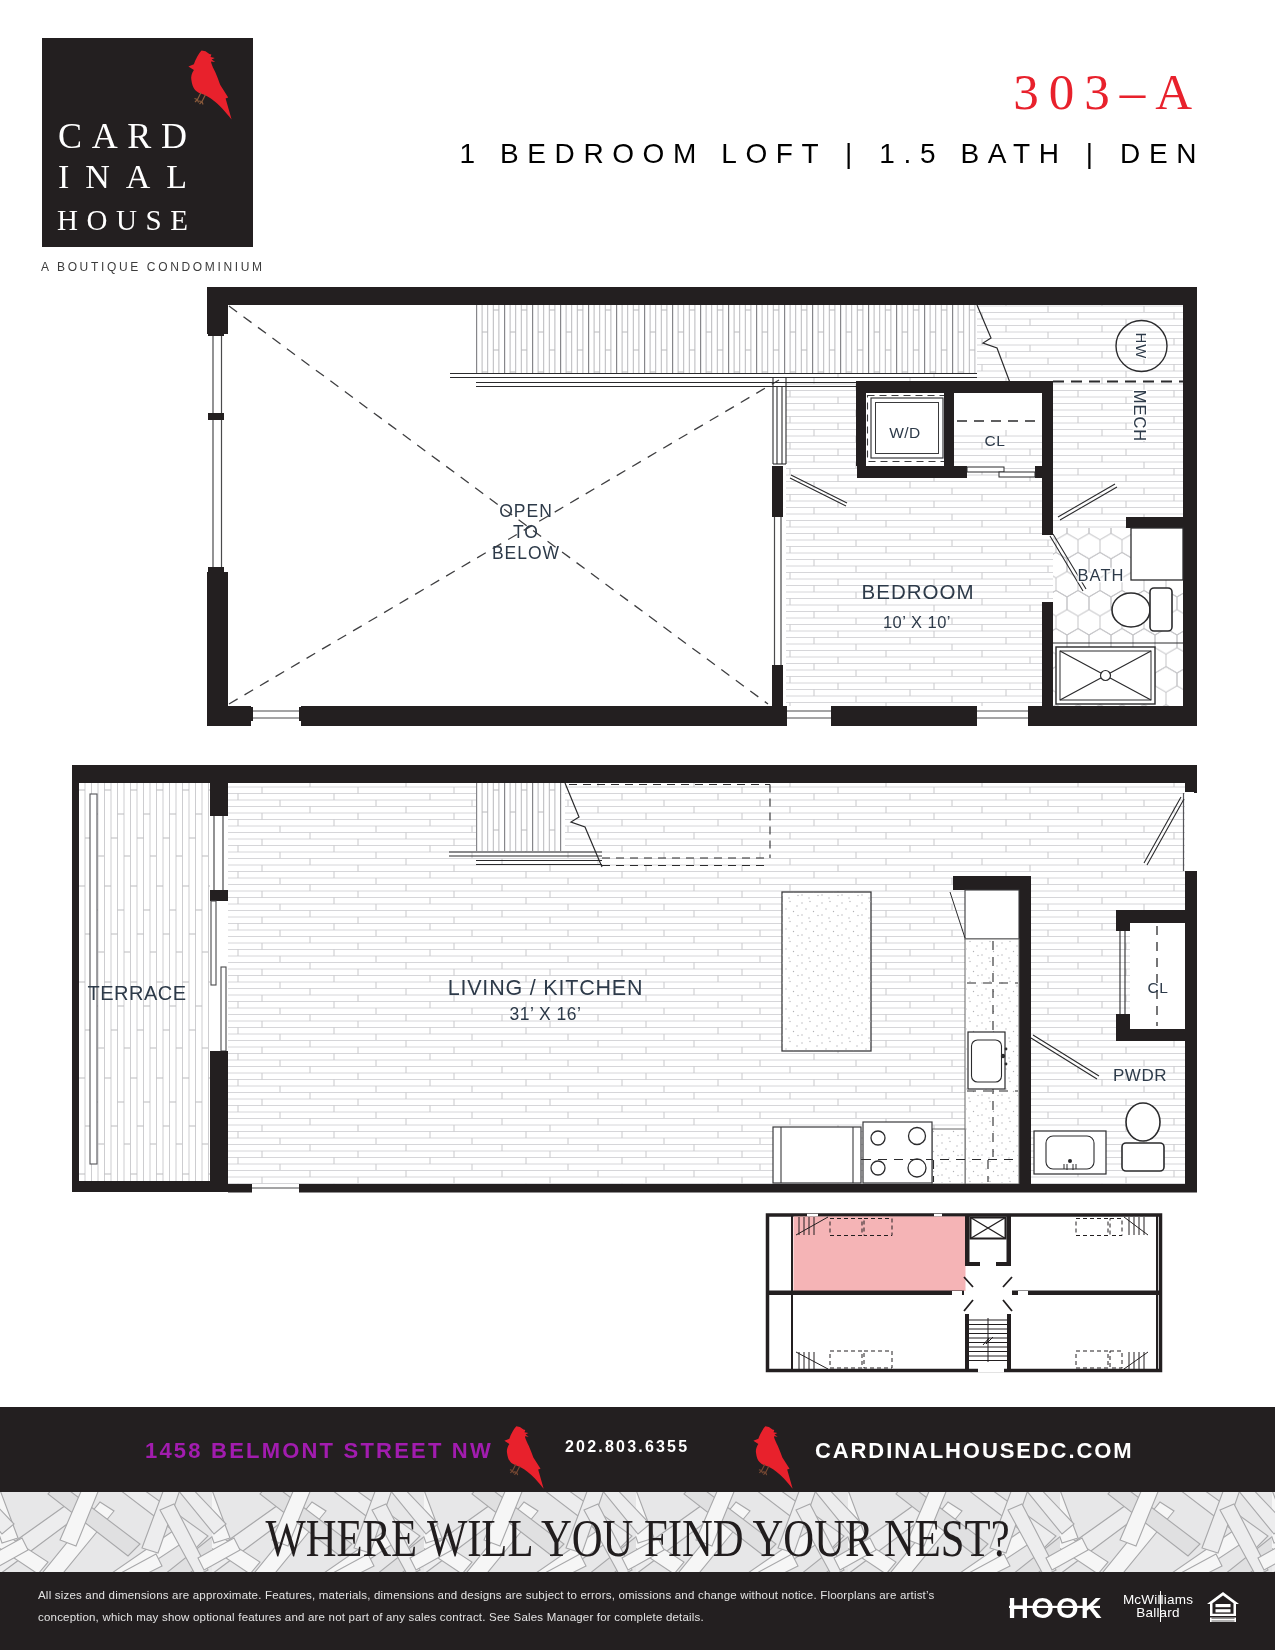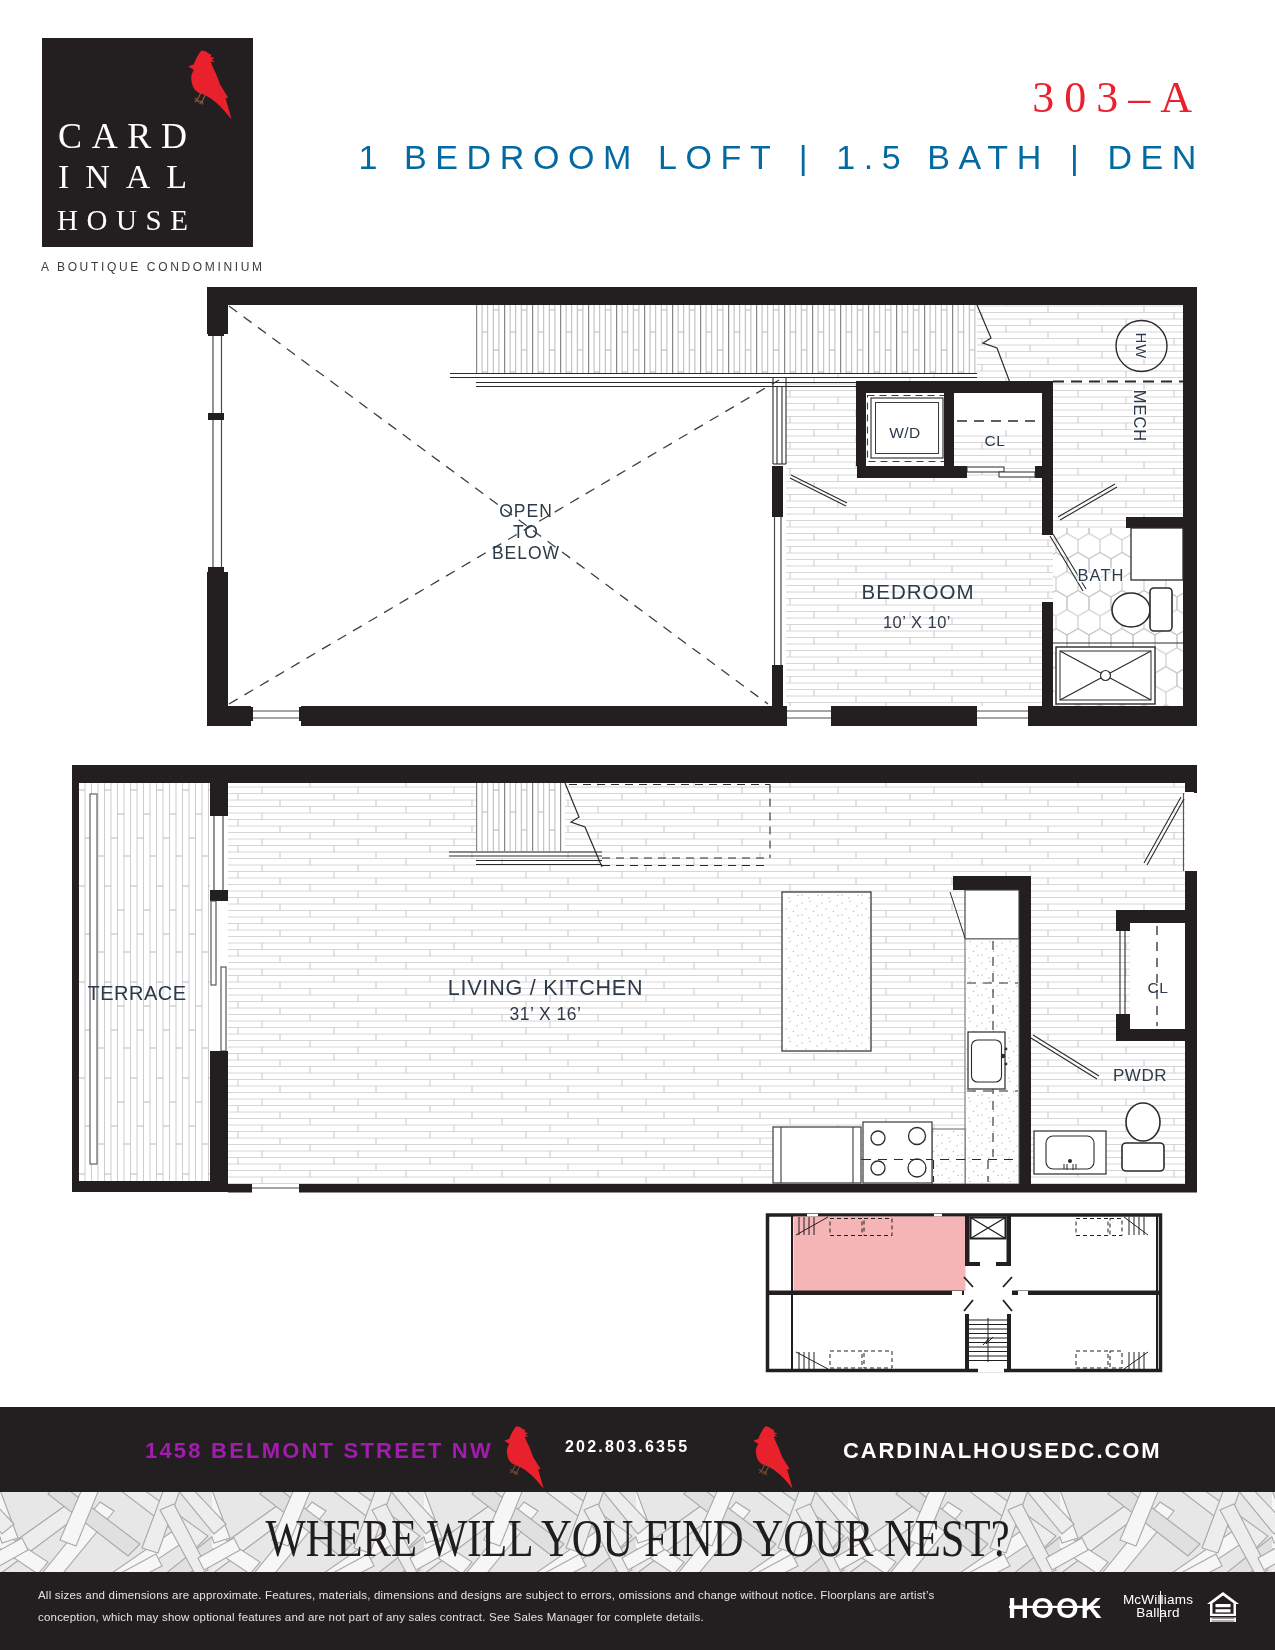--- a/index.html
+++ b/index.html
@@ -35,41 +35,41 @@
       <span>E</span>
     </div>
 
 <svg class="abs" style="left:188px;top:50px;" width="44" height="70" viewBox="0 0 44 70">
 <path fill="#e8212c" d="M13.6,0.4 C10.5,3.5 7.5,9.5 5.9,14.2 L0.4,16.5 L5.9,20.1 C3.6,23.5 2.8,27 3.3,29.6 C3.9,34.5 5,37.5 6.9,39.8 C8.5,41.7 10.5,42.9 12.8,43.6 C20,45.8 30,52 43.6,69.6 L37.6,48.4 L40.2,47.6 L32.3,34.9 C29.8,28 27.6,22.5 26.1,19.7 C24.3,16 23.1,13 23,11.4 L27.2,11.9 L23.6,9.4 L26.8,7.9 L22.6,6.9 L23.4,4.4 L21.4,3.9 L17.5,1.2 Z"></path>
 <path stroke="#8a5a3b" stroke-width="1.2" fill="none" d="M13,42.5 L9.5,49.5 M9.5,49.5 L6.5,48.5 M9.5,49.5 L7,52 M9.5,49.5 L10.5,52.5 M17.5,44.5 L14,51.5 M14,51.5 L11,51 M14,51.5 L11.5,54 M14,51.5 L15,54.5"></path>
 </svg>
 
 <div class="abs" style="left:41px;top:260px;width:216px;font-size:12px;letter-spacing:2.65px;color:#3c3c3c;white-space:nowrap;">A BOUTIQUE CONDOMINIUM</div>
 
-<div class="abs" style="right:73px;top:72px;font-family:'Liberation Serif',serif;font-size:44px;letter-spacing:10px;color:#e8212c;white-space:nowrap;">303–A</div>
-
-<div class="abs" style="right:70px;top:138px;font-size:34px;letter-spacing:8.6px;color:#0369a1;white-space:nowrap;">1 BEDROOM LOFT <span style="padding:0 2px;">|</span> 1.5 BATH <span style="padding:0 2px;">|</span> DEN</div>
+<div class="abs" style="right:73px;top:63px;font-family:'Liberation Serif',serif;font-size:51px;letter-spacing:10px;color:#e8212c;white-space:nowrap;">303–A</div>
+
+<div class="abs" style="right:70px;top:138px;font-size:28px;letter-spacing:8.6px;color:#000000;white-space:nowrap;">1 BEDROOM LOFT <span style="padding:0 2px;">|</span> 1.5 BATH <span style="padding:0 2px;">|</span> DEN</div>
 
 <div class="abs" style="left:0;top:1407px;width:1275px;height:85px;background:#231f20;"></div>
 
 <div class="abs" style="left:145px;top:1438px;font-size:22px;font-weight:bold;letter-spacing:2.2px;color:#a21caf;">1458 BELMONT STREET NW</div>
 
 <svg class="abs" style="left:504px;top:1426px;" width="40" height="63" viewBox="0 0 44 70" preserveAspectRatio="none">
 <path fill="#e8212c" d="M13.6,0.4 C10.5,3.5 7.5,9.5 5.9,14.2 L0.4,16.5 L5.9,20.1 C3.6,23.5 2.8,27 3.3,29.6 C3.9,34.5 5,37.5 6.9,39.8 C8.5,41.7 10.5,42.9 12.8,43.6 C20,45.8 30,52 43.6,69.6 L37.6,48.4 L40.2,47.6 L32.3,34.9 C29.8,28 27.6,22.5 26.1,19.7 C24.3,16 23.1,13 23,11.4 L27.2,11.9 L23.6,9.4 L26.8,7.9 L22.6,6.9 L23.4,4.4 L21.4,3.9 L17.5,1.2 Z"></path>
 <path stroke="#7a4a33" stroke-width="1.2" fill="none" d="M13,42.5 L9.5,49.5 M9.5,49.5 L6.5,48.5 M9.5,49.5 L7,52 M9.5,49.5 L10.5,52.5 M17.5,44.5 L14,51.5 M14,51.5 L11,51 M14,51.5 L11.5,54 M14,51.5 L15,54.5"></path>
 </svg>
 
 <div class="abs" style="left:565px;top:1438px;font-size:16px;font-weight:bold;letter-spacing:2.2px;color:#fff;">202.803.6355</div>
 
 <svg class="abs" style="left:753px;top:1426px;" width="40" height="63" viewBox="0 0 44 70" preserveAspectRatio="none">
 <path fill="#e8212c" d="M13.6,0.4 C10.5,3.5 7.5,9.5 5.9,14.2 L0.4,16.5 L5.9,20.1 C3.6,23.5 2.8,27 3.3,29.6 C3.9,34.5 5,37.5 6.9,39.8 C8.5,41.7 10.5,42.9 12.8,43.6 C20,45.8 30,52 43.6,69.6 L37.6,48.4 L40.2,47.6 L32.3,34.9 C29.8,28 27.6,22.5 26.1,19.7 C24.3,16 23.1,13 23,11.4 L27.2,11.9 L23.6,9.4 L26.8,7.9 L22.6,6.9 L23.4,4.4 L21.4,3.9 L17.5,1.2 Z"></path>
 <path stroke="#7a4a33" stroke-width="1.2" fill="none" d="M13,42.5 L9.5,49.5 M9.5,49.5 L6.5,48.5 M9.5,49.5 L7,52 M9.5,49.5 L10.5,52.5 M17.5,44.5 L14,51.5 M14,51.5 L11,51 M14,51.5 L11.5,54 M14,51.5 L15,54.5"></path>
 </svg>
 
-<div class="abs" style="left:815px;top:1438px;font-size:22px;font-weight:bold;letter-spacing:1.9px;color:#fff;margin-left:28px;">CARDINALHOUSEDC.COM</div>
+<div class="abs" style="left:815px;top:1438px;font-size:22px;font-weight:bold;letter-spacing:1.9px;color:#fff;">CARDINALHOUSEDC.COM</div>
 
 <svg class="abs" style="left:0;top:1492px;" width="1275" height="80" viewBox="0 0 1275 80">
 <defs>
 <pattern id="nest" width="212" height="86" patternUnits="userSpaceOnUse">
 <rect width="212" height="86" fill="#e7e7e8"></rect>
 <g stroke="#a8a8aa" stroke-width="1.1">
 <path fill="#ededee" d="M-14,70 L76,6 L90,15 L0,82 Z"></path>
 <path fill="#f6f6f6" d="M30,96 L100,10 L114,19 L46,102 Z"></path>
 <path fill="#e0e0e1" d="M58,-10 L140,52 L128,64 L48,2 Z"></path>
 <path fill="#f6f6f6" d="M96,92 L186,30 L196,42 L108,100 Z"></path>

